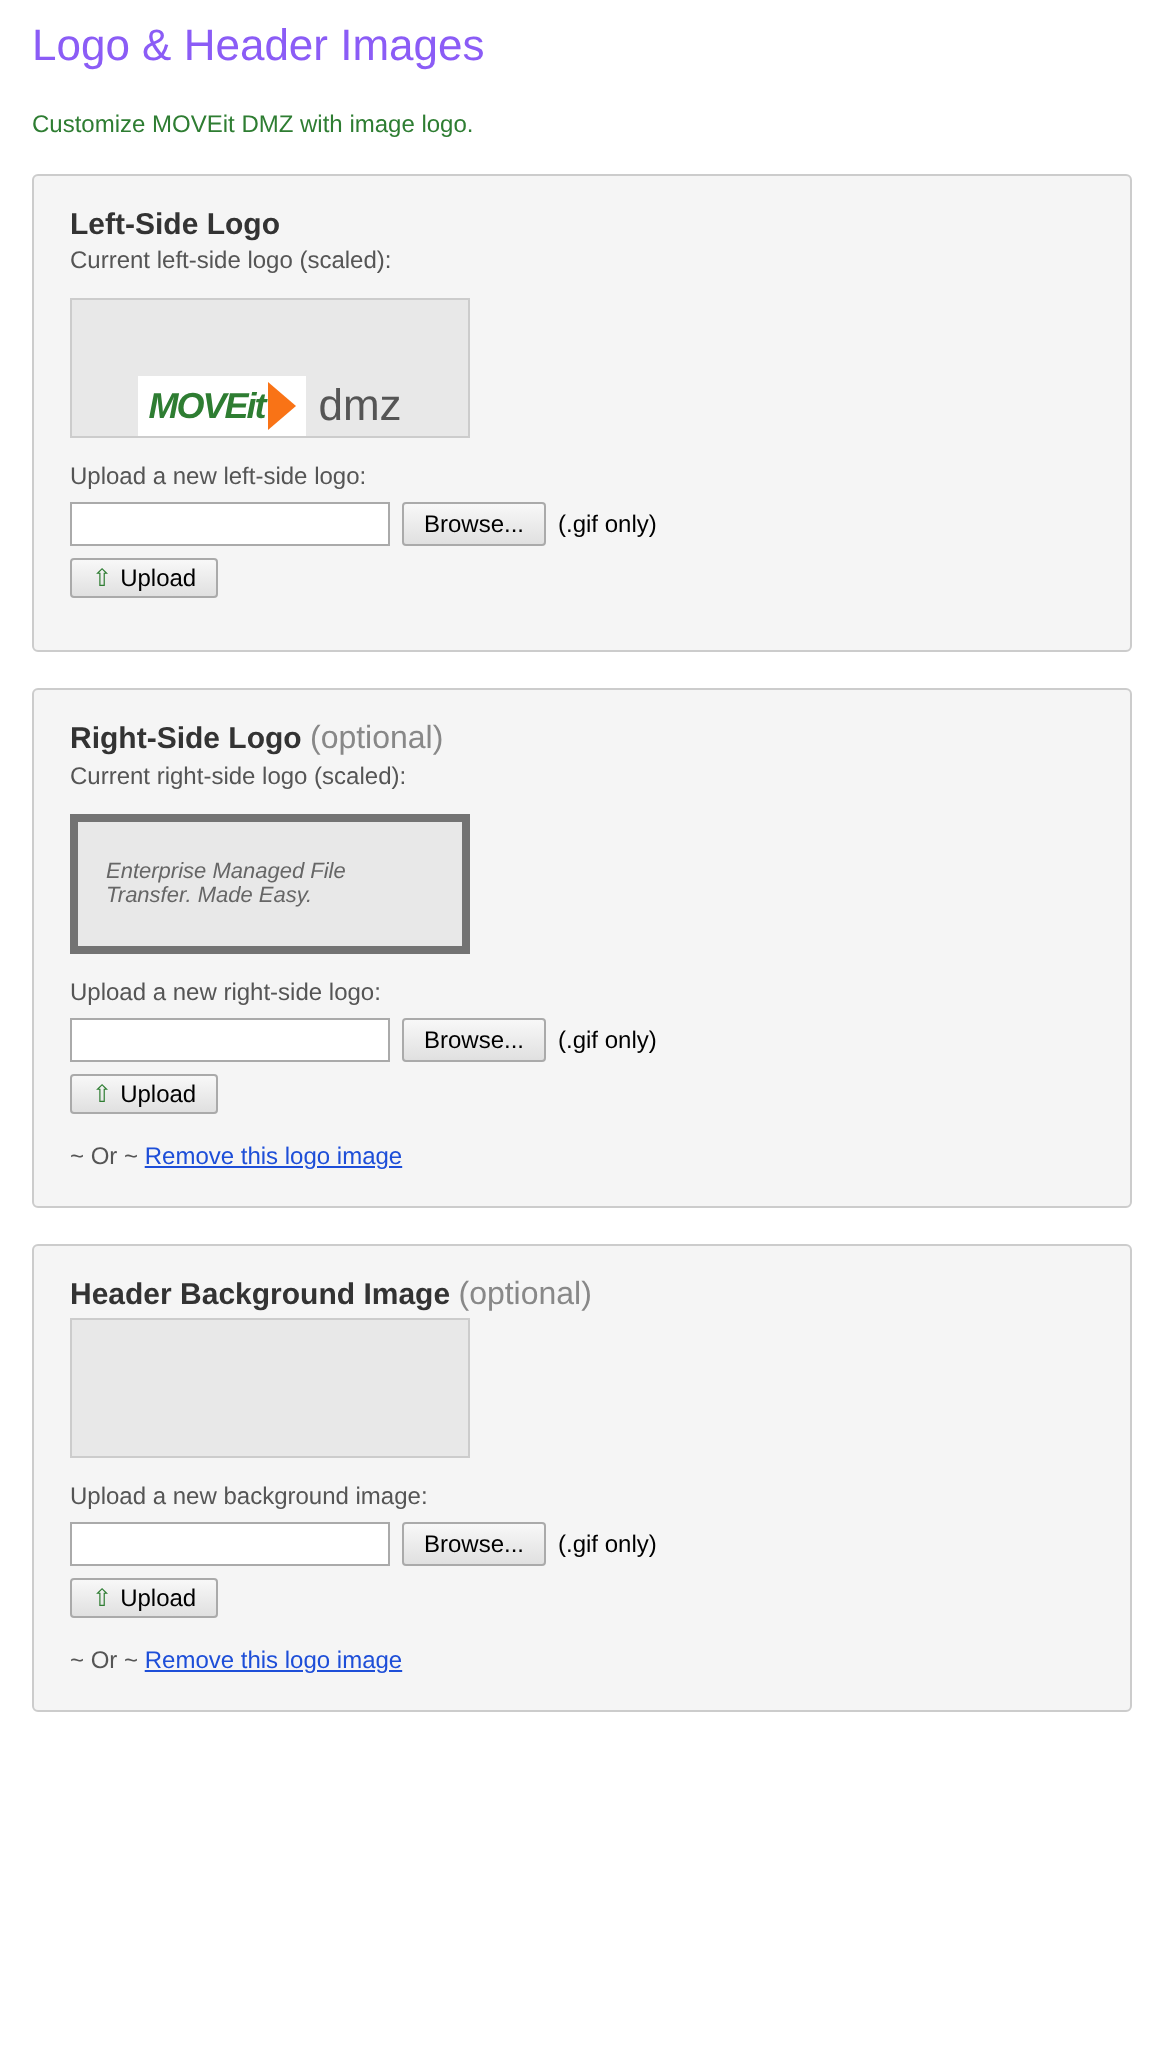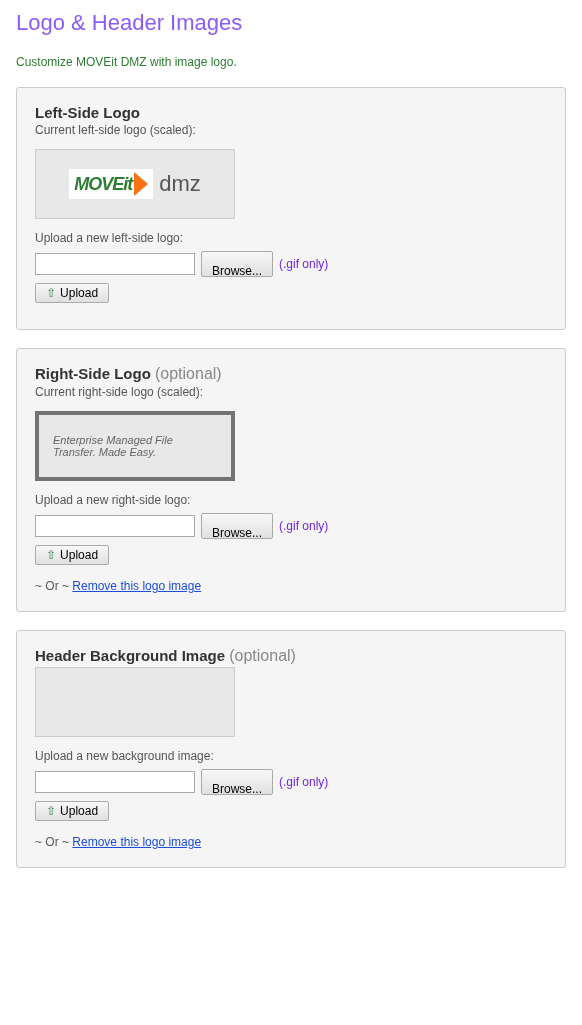--- a/index.html
+++ b/index.html
@@ -43,21 +43,21 @@
     .section-subtitle {
       font-size: 12px;
       color: #555;
       margin-bottom: 12px;
     }
     .logo-preview {
       background: #e8e8e8;
       width: 200px;
       height: 70px;
       display: flex;
-      align-items: center;
+      align-items: flex-end;
       justify-content: center;
       margin-bottom: 12px;
       border: 1px solid #ccc;
       overflow: hidden;
     }
     .moveit-logo {
       display: flex;
       align-items: center;
       gap: 6px;
     }
@@ -125,30 +125,30 @@
     }
     .file-input {
       width: 160px;
       height: 22px;
       border: 1px solid #aaa;
       background: #fff;
       font-size: 12px;
     }
     .browse-btn {
       height: 22px;
-      padding: 12px 10px;
+      padding: 0 10px;
       border: 1px solid #aaa;
       background: linear-gradient(to bottom, #f8f8f8, #e0e0e0);
       font-size: 12px;
       cursor: pointer;
       border-radius: 2px;
     }
     .gif-note {
       font-size: 12px;
-      color: #6d28d9;
+      color: #000000;
     }
     .upload-btn {
       display: inline-flex;
       align-items: center;
       gap: 4px;
       padding: 2px 10px;
       border: 1px solid #aaa;
       background: linear-gradient(to bottom, #f8f8f8, #e0e0e0);
       font-size: 12px;
       cursor: pointer;

